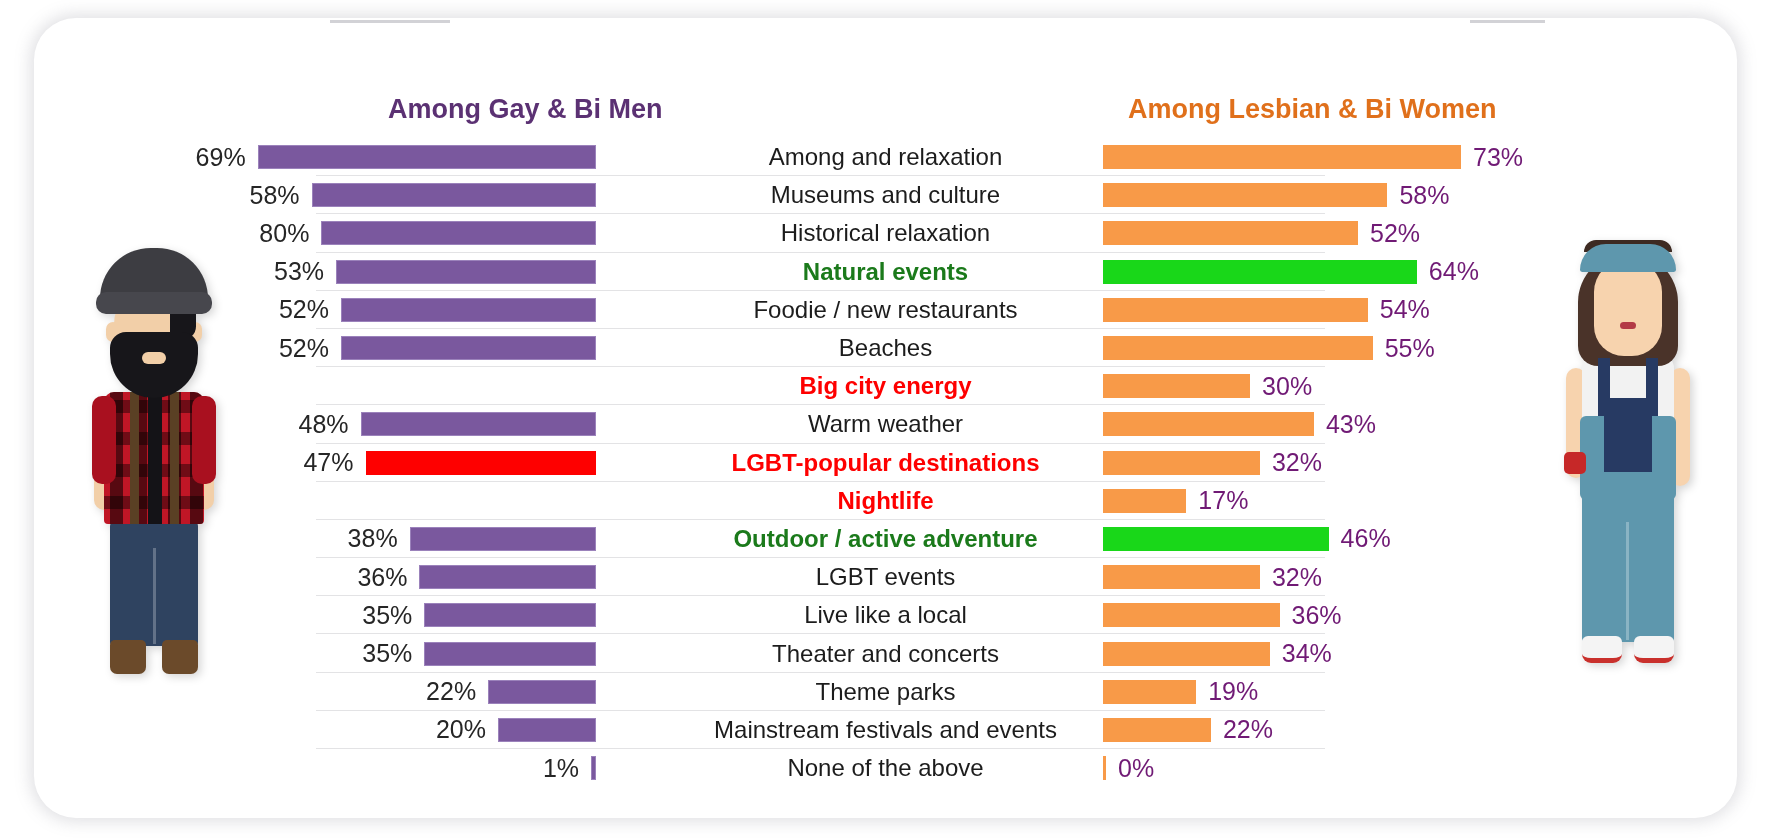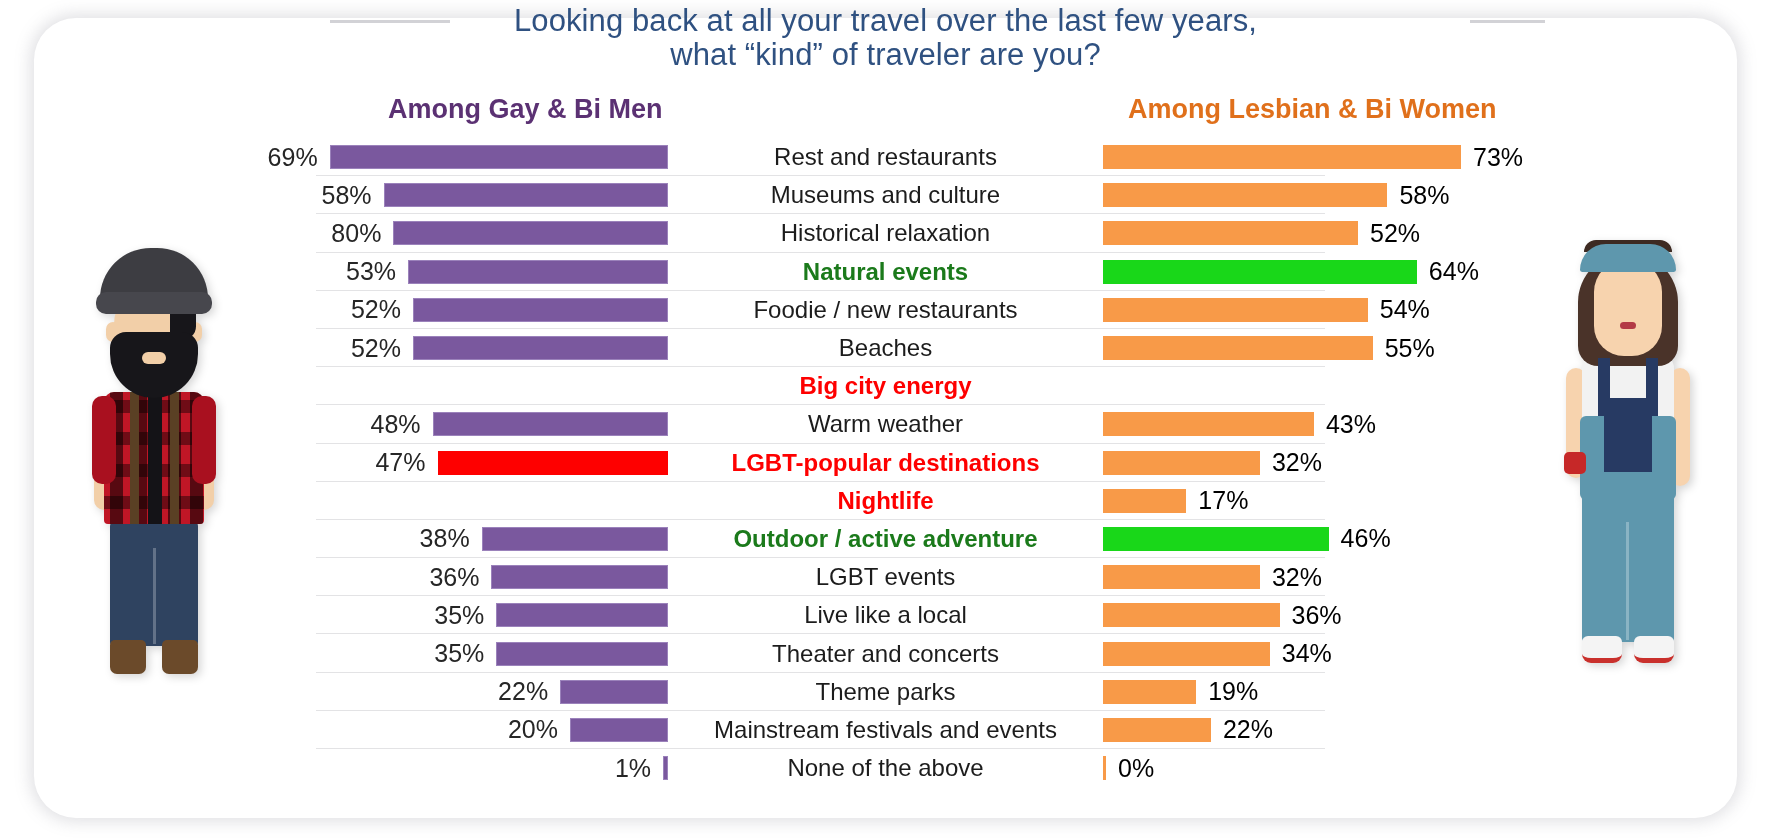--- a/index.html
+++ b/index.html
@@ -59,21 +59,21 @@
   }
   .row .gridline{
     position:absolute;left:316px;right:446px;bottom:0;height:1px;
     background:#e3e3e5;
   }
   .row.last .gridline{background:transparent;}
 
   
   .lwrap{
     position:absolute;left:0;top:0;
-    width:668px;height:38.2px;
+    width:596px;height:38.2px;
     display:flex;align-items:center;justify-content:flex-end;
   }
   .lval{
     font-size:25px;color:#262626;
     margin-right:12px;white-space:nowrap;
   }
   .lbar{
     height:24px;
     background:#7a589e;
     border:1px solid #9b82bb;
@@ -99,21 +99,21 @@
     display:flex;align-items:center;justify-content:flex-start;
   }
   .rbar{
     height:24px;
     background:#f89a48;
     border:1px solid #f89a48;
     box-sizing:border-box;
   }
   .rbar.green{background:#19d719;border-color:#19d719;}
   .rval{
-    font-size:25px;color:#000000;
+    font-size:25px;color:#701a75;
     margin-left:12px;white-space:nowrap;
   }
 
   
   .person{position:absolute;filter:drop-shadow(3px 3px 4px rgba(0,0,0,.16));}
 
   
   #man{left:84px;top:248px;width:140px;height:430px;}
   #man .beanie{position:absolute;left:16px;top:0;width:108px;height:62px;
     background:#3d3d42;border-radius:54px 54px 12px 12px;}
@@ -193,36 +193,32 @@
 </style>
 </head>
 <body>
 
 <div class="stage">
   <div class="card"></div>
 
   <div class="rule left"></div>
   <div class="rule right"></div>
 
-  <div class="title">
-    <span class="l1">Looking back at all your travel over the last few years,</span>
-    <span class="l2">what “kind” of traveler are you?</span>
-  </div>
 
   <div class="hdr women">Among Lesbian &amp; Bi Women</div>
   <div class="hdr men">Among Gay &amp; Bi Men</div>
 
   <div class="chart" id="chart">
       <div class="row">
         <div class="gridline"></div>
         <div class="lwrap">
           <span class="lval">69%</span>
           <div class="lbar " style="width: 338.384px;"></div>
         </div>
-        <div class="clabel">Rest and restaurants</div>
+        <div class="clabel">Among and relaxation</div>
         <div class="rwrap">
           <div class="rbar " style="width: 358px;"></div>
           <span class="rval">73%</span>
         </div>
       </div>
       <div class="row">
         <div class="gridline"></div>
         <div class="lwrap">
           <span class="lval">58%</span>
           <div class="lbar " style="width: 284.438px;"></div>
@@ -277,20 +273,24 @@
         </div>
         <div class="clabel">Beaches</div>
         <div class="rwrap">
           <div class="rbar " style="width: 269.726px;"></div>
           <span class="rval">55%</span>
         </div>
       </div>
       <div class="row">
         <div class="gridline"></div>
         <div class="clabel red">Big city energy</div>
+        <div class="rwrap">
+          <div class="rbar " style="width: 147.123px;"></div>
+          <span class="rval">30%</span>
+        </div>
       </div>
       <div class="row">
         <div class="gridline"></div>
         <div class="lwrap">
           <span class="lval">48%</span>
           <div class="lbar " style="width: 235.397px;"></div>
         </div>
         <div class="clabel">Warm weather</div>
         <div class="rwrap">
           <div class="rbar " style="width: 210.877px;"></div>

